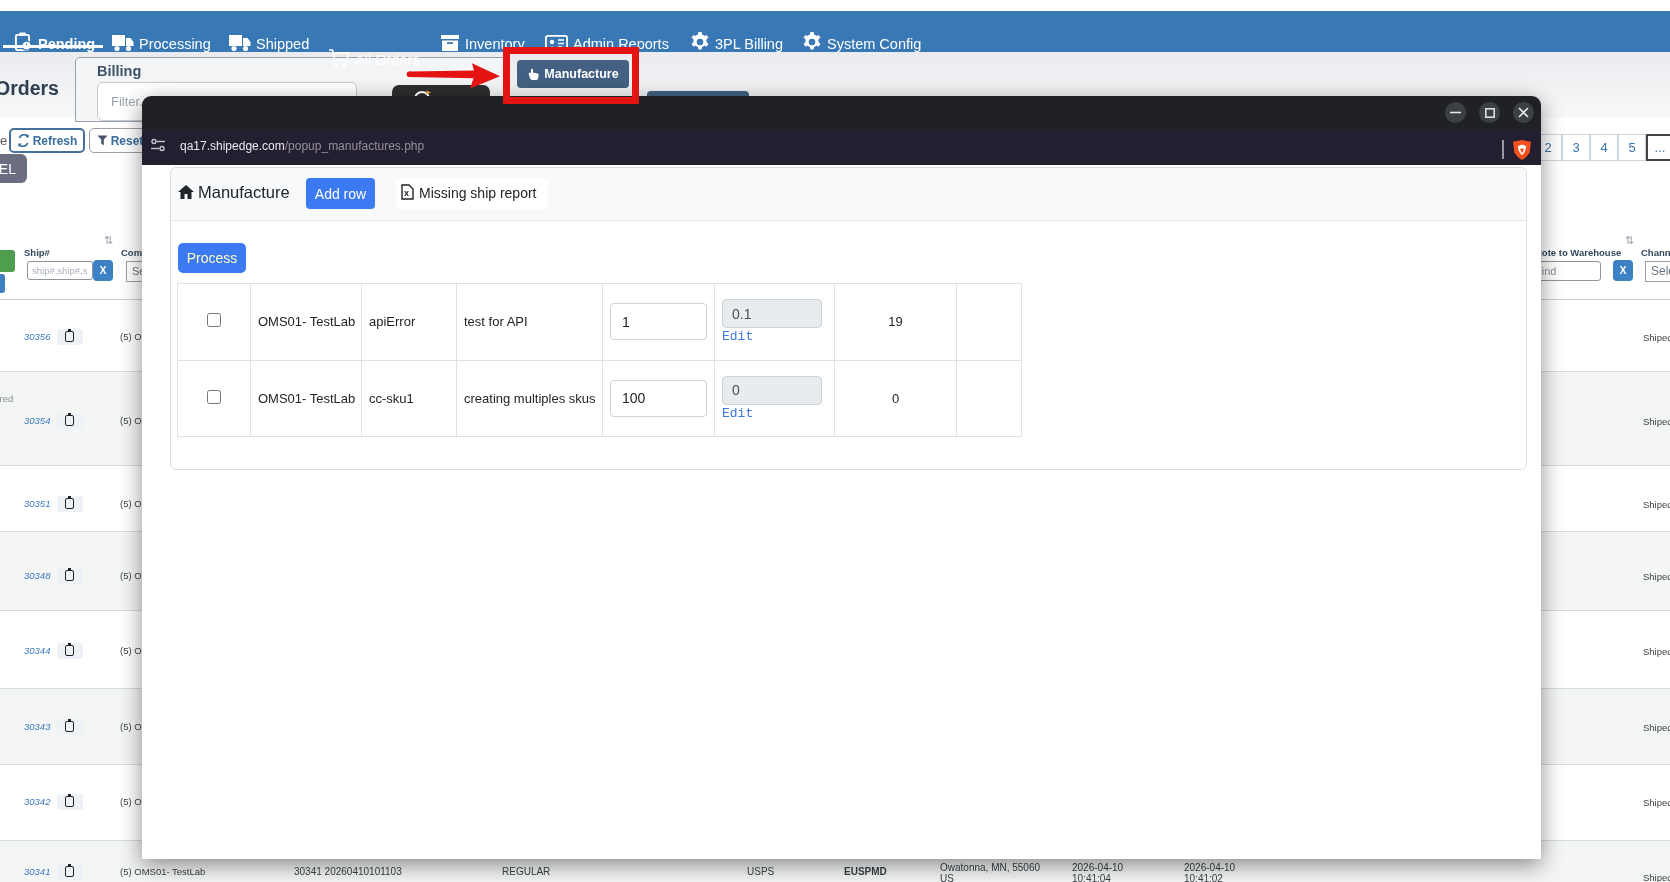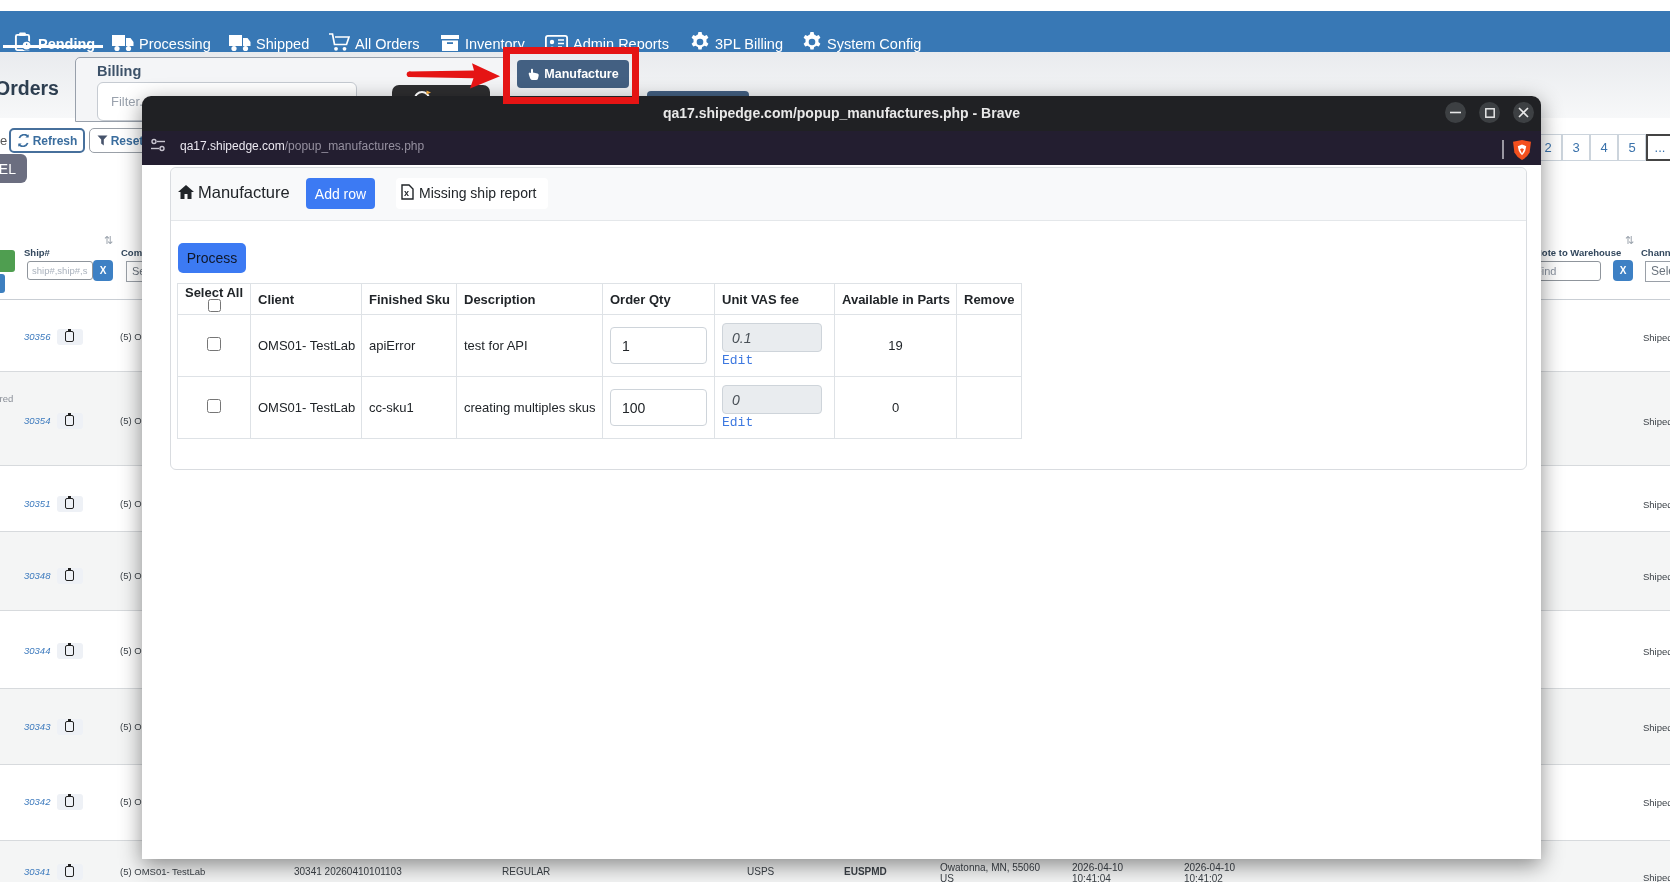--- a/index.html
+++ b/index.html
@@ -91,32 +91,32 @@
 
   #card { position:absolute; left:28px; top:71px; width:1357px; height:303px; border:1px solid #d9dce0; border-radius:6px; background:#fff; }
   #cardhead { position:absolute; left:0; top:0; width:1355px; height:53px; background:#f8f9fa;
     border-bottom:1px solid #e4e7ea; border-radius:6px 6px 0 0; }
   #mfg-title { position:absolute; left:56px; top:87px; font-size:16.5px; color:#212529; }
   #btn-addrow { position:absolute; left:164px; top:82px; width:69px; height:31px; background:#3c7af3; border-radius:4px;
     color:#fff; font-size:14px; display:flex; align-items:center; justify-content:center; }
   #missing { position:absolute; left:254px; top:82px; width:152px; height:31px; background:#fff; border-radius:4px; }
   #missing-txt { position:absolute; left:277px; top:89px; font-size:14px; color:#212529; }
   #btn-process { position:absolute; left:36px; top:147px; width:68px; height:30px; background:#3c7af3; border-radius:5px;
-    color:#0f172a; font-size:14px; display:flex; align-items:center; justify-content:center; }
+    color:#fef9c3; font-size:14px; display:flex; align-items:center; justify-content:center; }
 
   
   #ptable { position:absolute; left:35px; top:187px; width:844px; height:154px; border-collapse:collapse; table-layout:fixed; }
   #ptable th, #ptable td { border:1px solid #dee2e6; font-size:13px; color:#212529; padding:0 7px; vertical-align:middle; white-space:nowrap; }
   #ptable th { font-weight:bold; text-align:left; padding-top:0px; padding-bottom:0px; line-height:13px; height:29px; overflow:hidden; }
   #ptable th input { width:13px; height:13px; margin:0; vertical-align:top; }
   #ptable td { height:62px; }
   .qtyinput { width:97px; height:37px; border:1px solid #ced4da; border-radius:4px; background:#fff;
     font-size:14px; color:#212529; padding-left:11px; font-family:"Liberation Sans",sans-serif; }
   .vasinput { width:100px; height:29px; border:1px solid #ced4da; border-radius:4px; background:#e9ecef;
-    font-size:14px; color:#495057; padding-left:9px; font-family:"Liberation Sans",sans-serif;font-style:italic; }
+    font-size:14px; color:#495057; padding-left:9px; font-family:"Liberation Sans",sans-serif; }
   .editlink { color:#3d78e0; font-size:13px;font-family:Liberation Mono, monospace; }
   input[type=checkbox] { width:14px; height:14px; }
 
   
   #redrect { position:absolute; left:503px; top:47px; width:136px; height:57px; border:7px solid #e51414; z-index:50; }
   #redarrow { position:absolute; left:400px; top:58px; z-index:51; }
 </style>
 </head>
 <body>
 <div id="stage">
@@ -231,21 +231,20 @@
   <div class="b8" style="left:294px; top:866px;">30341 20260410101103</div>
   <div class="b8" style="left:502px; top:866px;">REGULAR</div>
   <div class="b8" style="left:747px; top:866px;">USPS</div>
   <div class="b8" style="left:844px; top:866px; font-weight:bold;">EUSPMD</div>
   <div class="b8" style="left:940px; top:862px;">Owatonna, MN, 55060<br>US</div>
   <div class="b8" style="left:1072px; top:862px;">2026-04-10<br>10:41:04</div>
   <div class="b8" style="left:1184px; top:862px;">2026-04-10<br>10:41:02</div>
 
   <div id="win">
     <div id="titlebar"></div>
-    <div id="title">qa17.shipedge.com/popup_manufactures.php - Brave</div>
     <div class="wbtn" style="left:1303px; top:6px;">
         <svg width="11" height="11">
           <line x1="0" y1="5.5" x2="11" y2="5.5" stroke="#e8e8e8" stroke-width="1.6"></line>
         </svg>
       </div>
     <div class="wbtn" style="left:1337px; top:6px;">
         <svg width="10" height="10">
           <rect x="0.8" y="0.8" width="8.4" height="8.4" fill="none" stroke="#e8e8e8" stroke-width="1.5"></rect>
         </svg>
       </div>
@@ -291,30 +290,20 @@
         <col style="width:73px">
           <col style="width:111px">
           <col style="width:95px">
           <col style="width:146px">
         <col style="width:112px">
           <col style="width:120px">
           <col style="width:122px">
           <col style="width:65px">
       </colgroup>
       <tbody>
-          <tr>
-        <th style="text-align:center; padding:2px 4px;">Select All<br><input type="checkbox" style=""></th>
-        <th>Client</th>
-            <th>Finished Sku</th>
-            <th>Description</th>
-            <th>Order Qty</th>
-        <th>Unit VAS fee</th>
-            <th style="text-align:center;">Available in Parts</th>
-            <th>Remove</th>
-      </tr>
       <tr>
         <td style="text-align:center;"><input type="checkbox" style=""></td>
         <td>OMS01- TestLab</td>
             <td>apiError</td>
             <td>test for API</td>
         <td><input class="qtyinput" value="1" style=""></td>
         <td><input class="vasinput" value="0.1" style=""><br><span class="editlink">Edit</span></td>
         <td style="text-align:center;">19</td>
             <td></td>
       </tr>
@@ -358,21 +347,21 @@
     Processing
   </div>
   <div class="navitem" style="left:229px;">
     <svg width="22" height="17" viewBox="0 0 22 17">
         <path d="M0 0 L13 0 L13 11 L0 11 Z M14 3 L18.5 3 L21.5 7 L21.5 11 L14 11 Z" fill="#fff"></path>
         <circle cx="5" cy="13.5" r="2.6" fill="#fff"></circle>
         <circle cx="16.5" cy="13.5" r="2.6" fill="#fff"></circle>
       </svg>
     Shipped
   </div>
-  <div class="navitem" style="left:329px;">
+  <div class="navitem" style="left:329px;margin-top:16px;">
     <svg width="21" height="19" viewBox="0 0 21 19">
         <path d="M0 1 L3.5 1 L5.5 11.5 L17.5 11.5 L20 4 L6 4" fill="none" stroke="#fff" stroke-width="1.7"></path>
         <circle cx="7" cy="15.8" r="1.9" fill="#fff"></circle>
         <circle cx="15.5" cy="15.8" r="1.9" fill="#fff"></circle>
       </svg>
     All Orders
   </div>
   <div class="navitem" style="left:440px;">
     <svg width="20" height="18" viewBox="0 0 20 18">
         <path d="M1 1 L19 1 L19 5 L1 5 Z" fill="#fff"></path>

